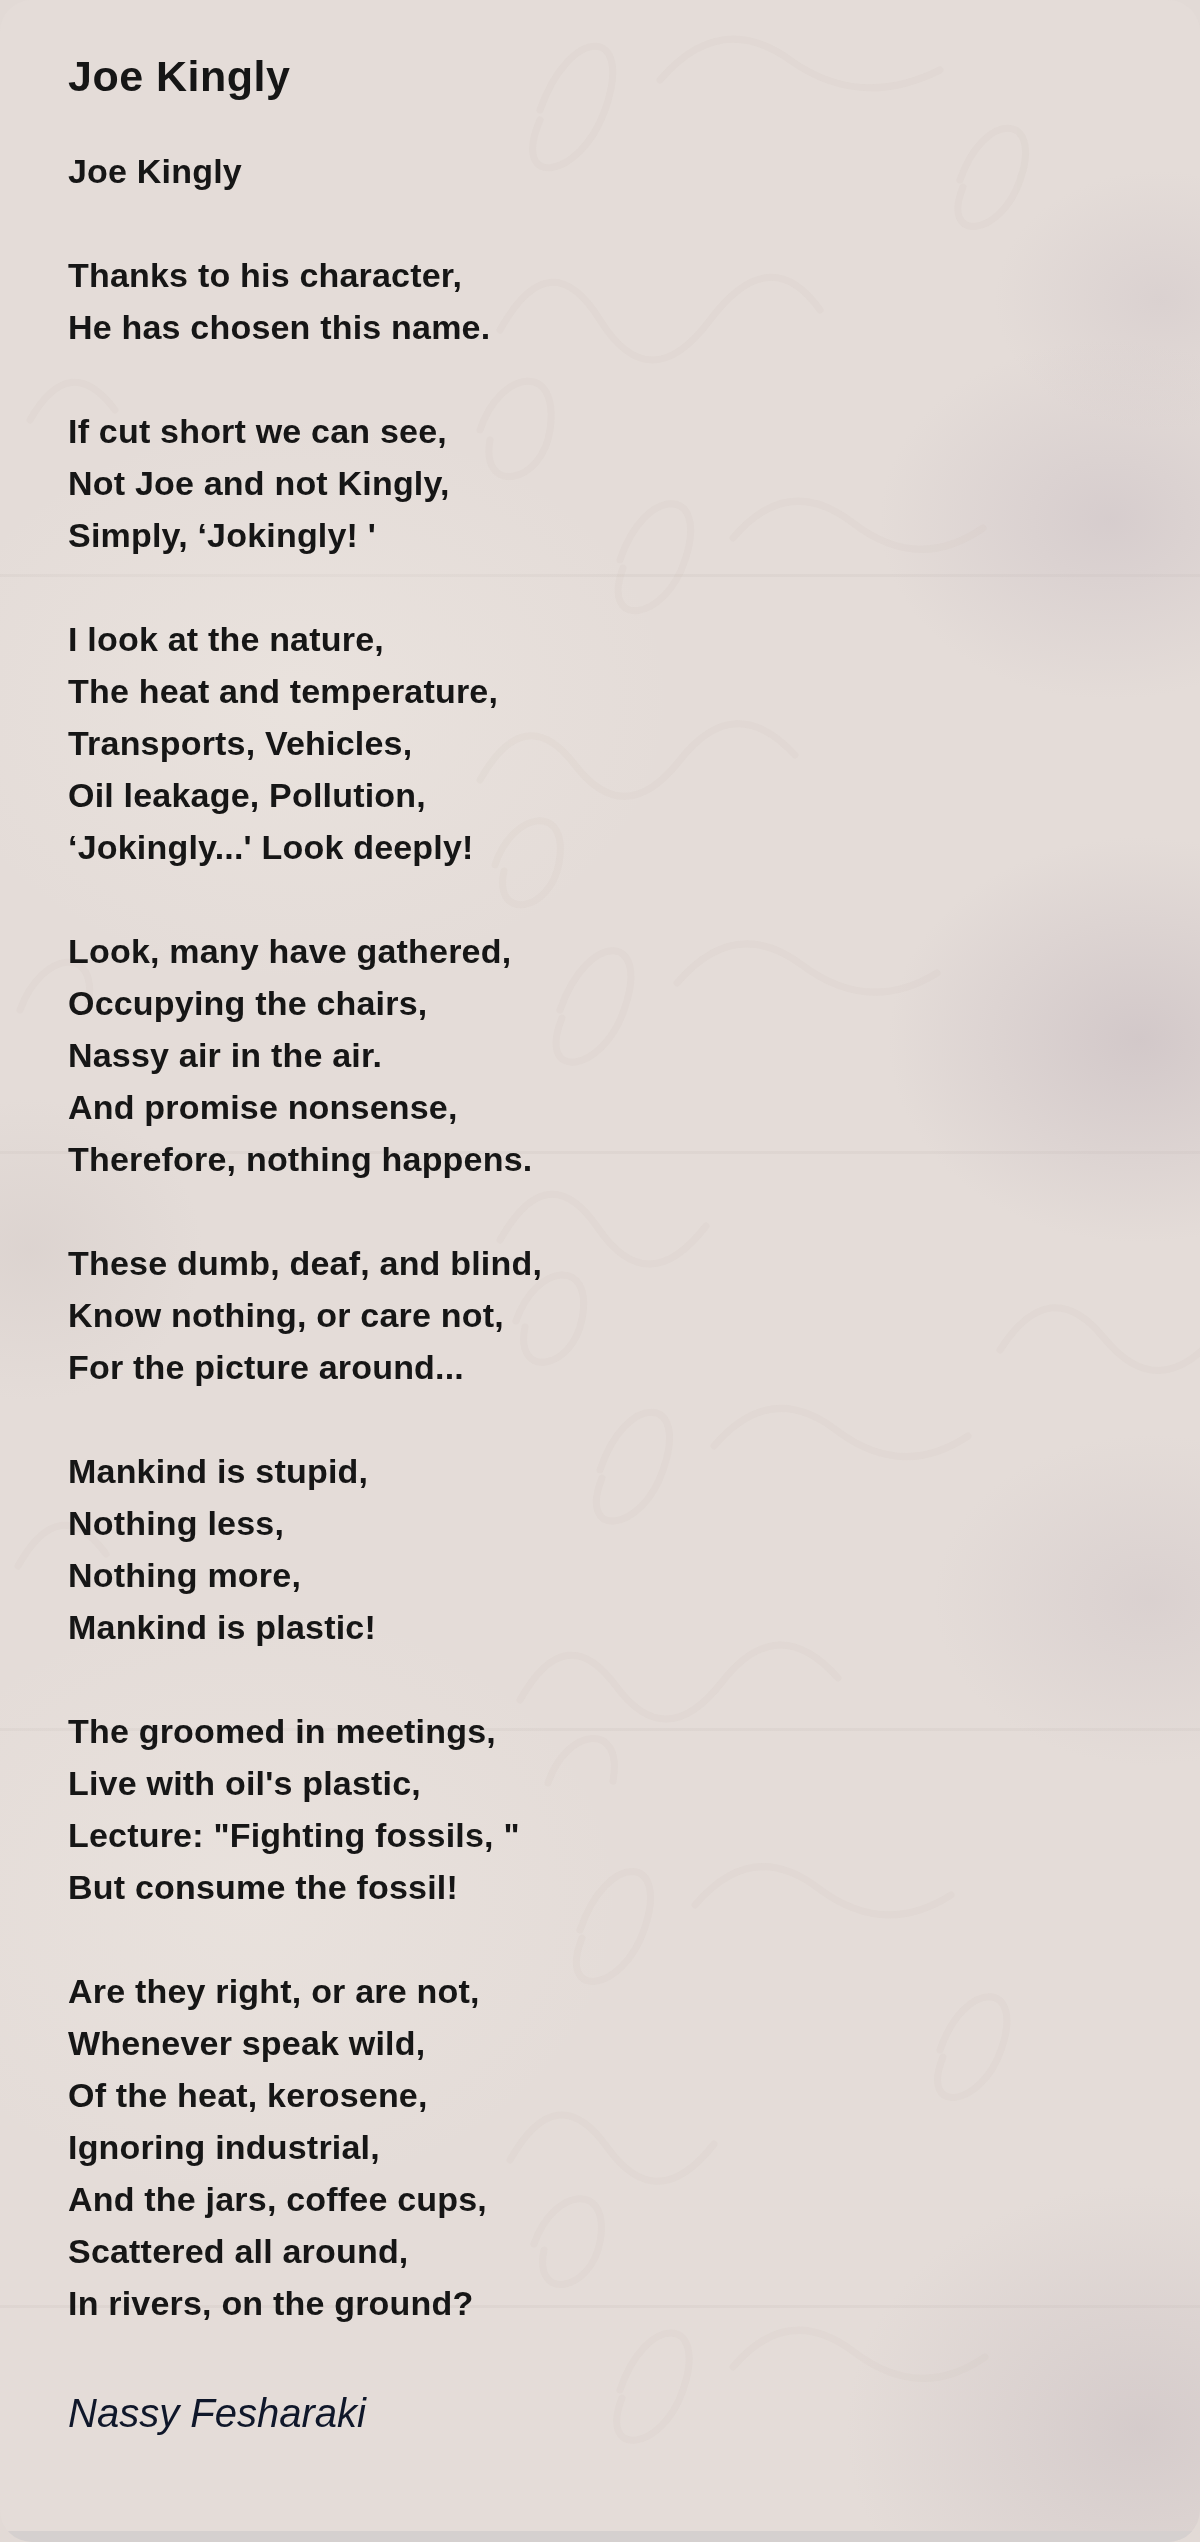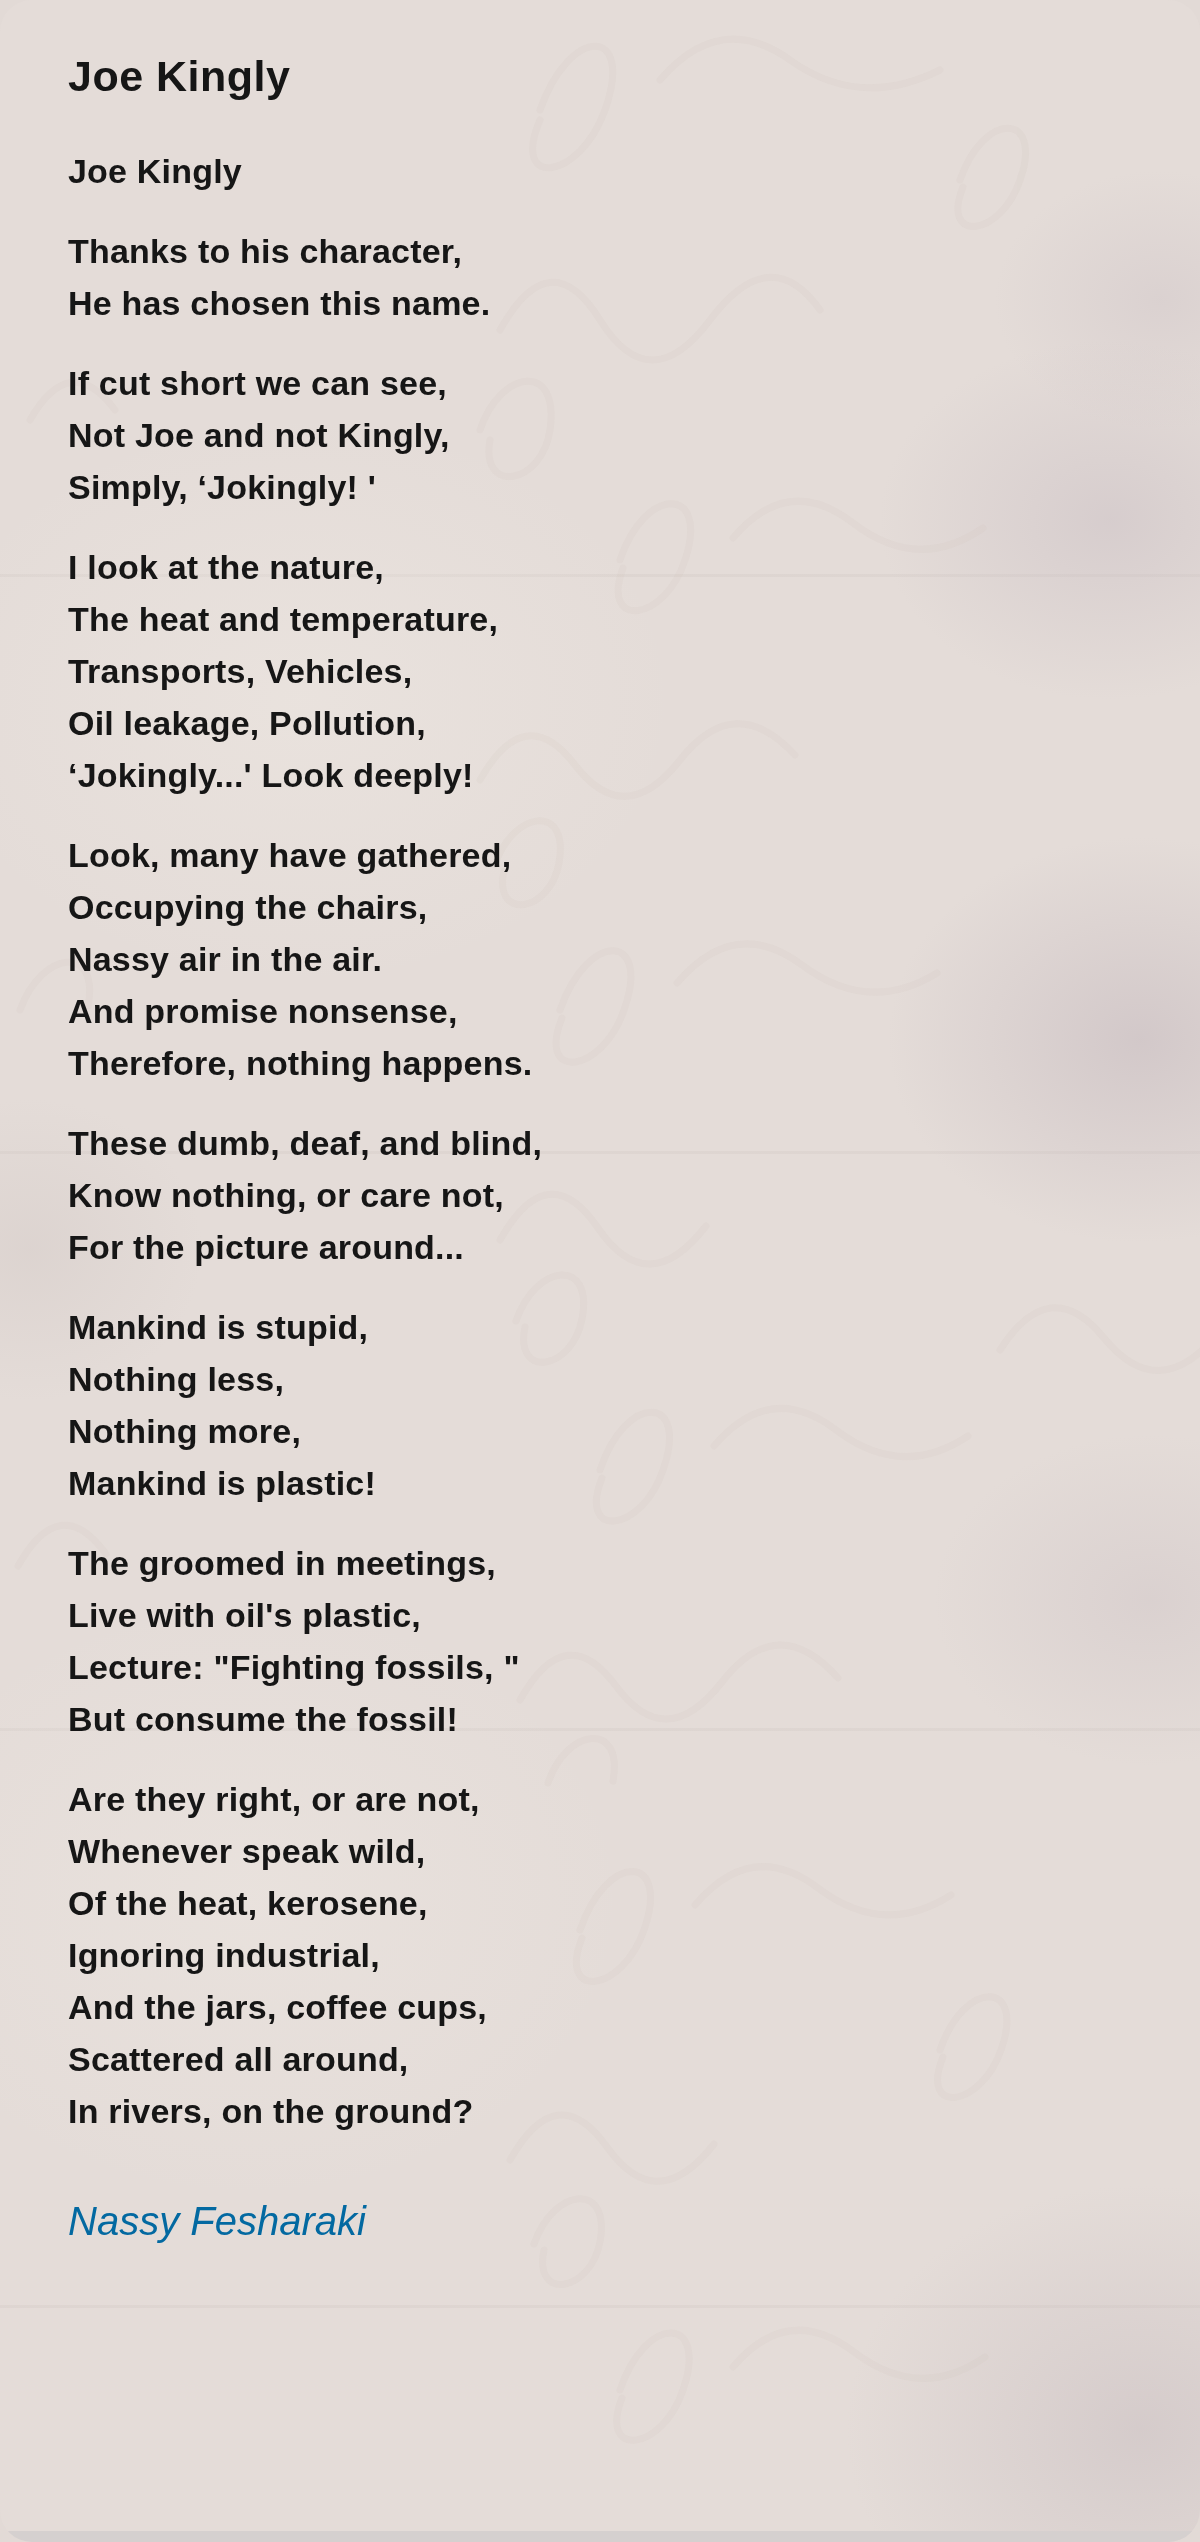--- a/index.html
+++ b/index.html
@@ -52,36 +52,36 @@
     padding: 52px 40px 0 68px;
   }
   .title {
     font-size: 43px;
     line-height: 48px;
     font-weight: 700;
     margin: 0 0 45px 0;
     letter-spacing: 0.5px;
   }
   .stanza { margin: 0; }
-  .stanza + .stanza { margin-top: 28px; }
+  .stanza + .stanza { margin-top: 52px; }
   .line {
     margin: 0;
     font-size: 34px;
     line-height: 52px;
     font-weight: 700;
     letter-spacing: 0.2px;
     white-space: pre-wrap;
   }
   .author {
     margin: 58px 0 0 0;
     font-size: 40px;
     line-height: 52px;
     font-style: italic;
     font-weight: 400;
-    color: #0369a1;
+    color: #0f172a;
   }
 </style>
 </head>
 <body>
 
 <div class="page">
 
   <div class="bg"></div>
 
   <div class="script-texture">

